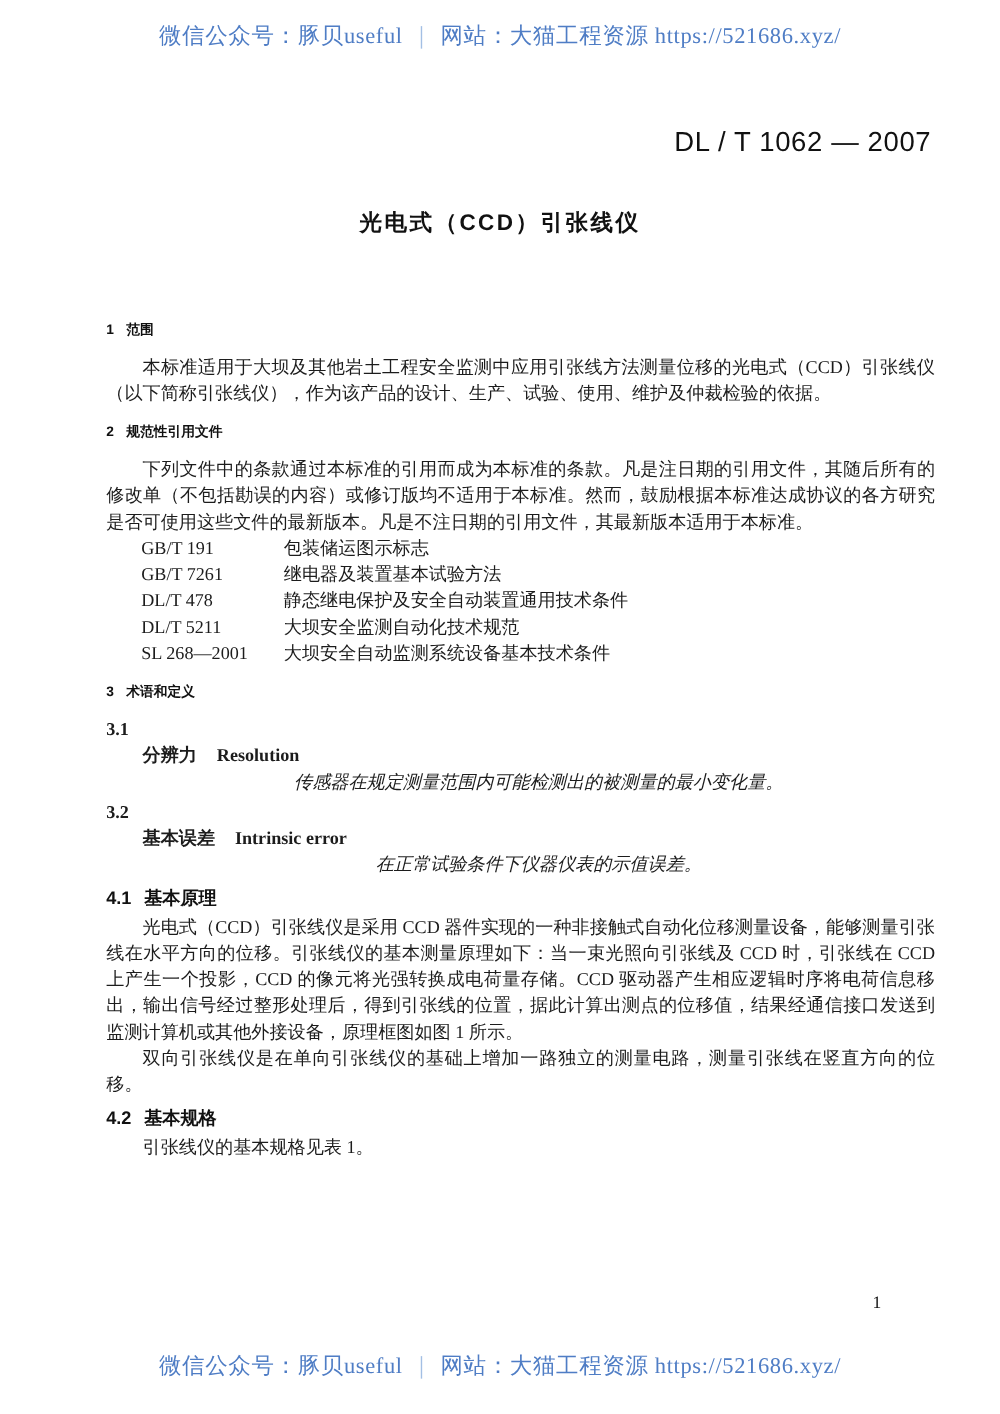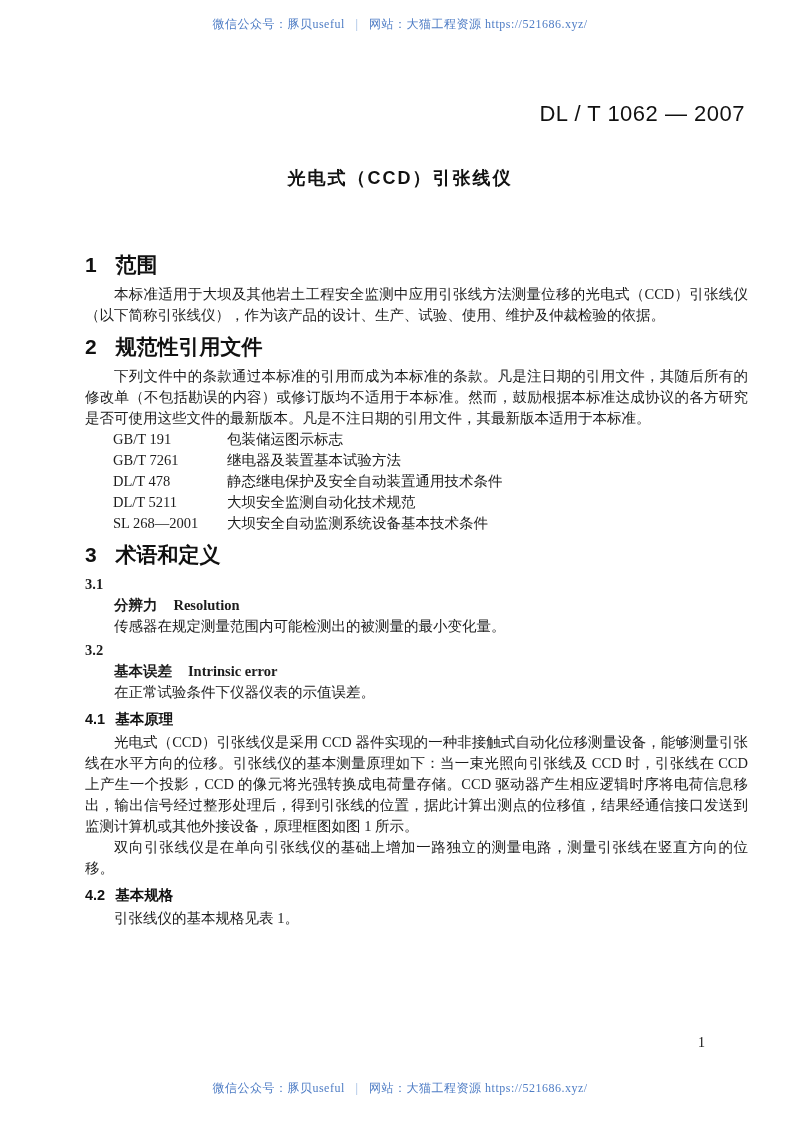--- a/index.html
+++ b/index.html
@@ -10,21 +10,21 @@
     font-family: "Liberation Serif", "DejaVu Serif", serif;
     color: #1c1c1c;
     overflow: hidden;
   }
 
   
   .watermark {
     position: absolute;
     left: 0; right: 0;
     text-align: center;
-    font-size: 12px;
+    font-size: 18px;
     letter-spacing: 0.5px;
     white-space: nowrap;
   }
   .watermark .wm-main { color: #4f7dc5; }
   .watermark .wm-sep  { color: #a3bfe4; padding: 0 6px; }
   .watermark-top { top: 16px; }
   .watermark-bottom { top: 1080px; }
 
   
   .doc-code {
@@ -58,21 +58,21 @@
     top: 244px;
     width: 663px;
     font-size: 14.5px;
     line-height: 21px;
     text-align: justify;
   }
 
   .sec-heading {
     font-family: "Liberation Sans", "DejaVu Sans", sans-serif;
     font-weight: 700;
-    font-size: 21px;
+    font-size: 11px;
     color: #111;
     margin-top: 10px;
     margin-bottom: 9px;
     text-align: left;
   }
   .sec-heading .sec-num { margin-right: 0.9em; }
 
   .sub-heading {
     font-family: "Liberation Sans", "DejaVu Sans", sans-serif;
     font-weight: 700;
@@ -104,21 +104,21 @@
     padding-left: 2em;
     font-weight: 700;
     font-family: "Liberation Sans", "DejaVu Sans", sans-serif;
     font-size: 14.5px;
     text-align: left;
   }
   .term-line .term-en {
     margin-left: 1.1em;
     font-family: "Liberation Serif", "DejaVu Serif", serif;
   }
-  .term-def { padding-left: 2em; text-align: left; }
+  .term-def { padding-left: 2em; text-align: center; font-style: italic; }
 
   
   .page-number {
     position: absolute;
     top: 1035px;
     left: 698px;
     font-size: 14px;
     color: #111;
   }
 </style>

